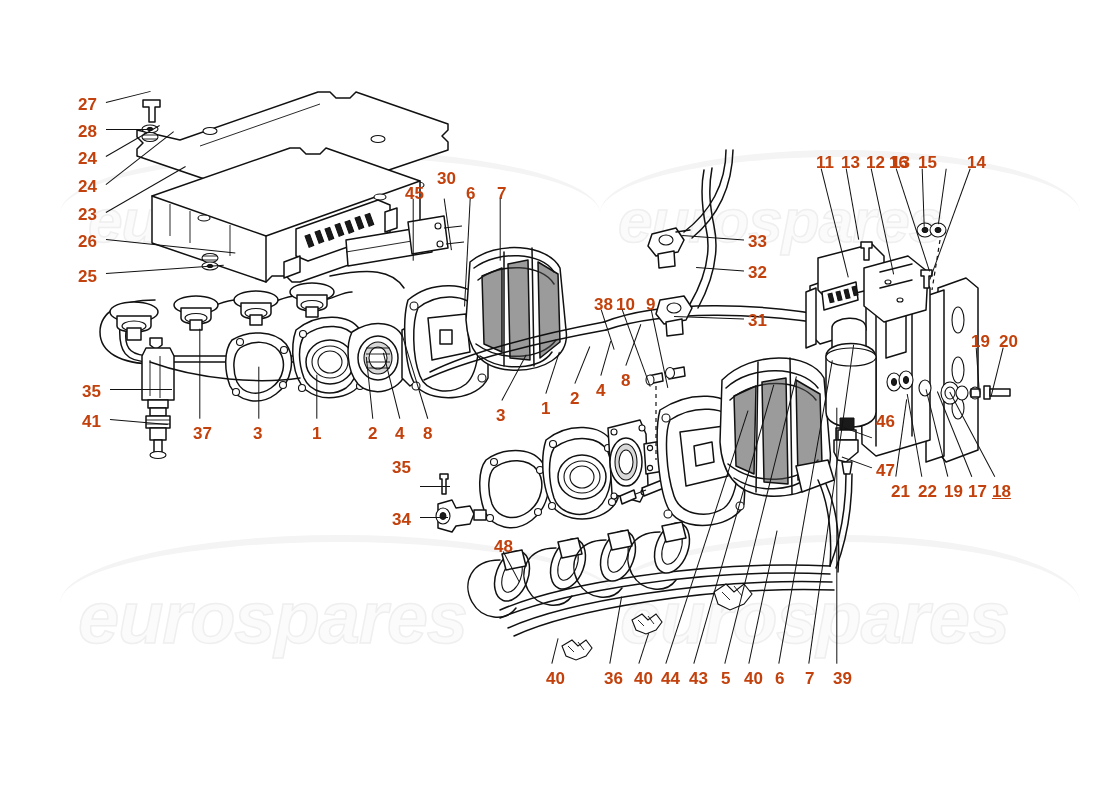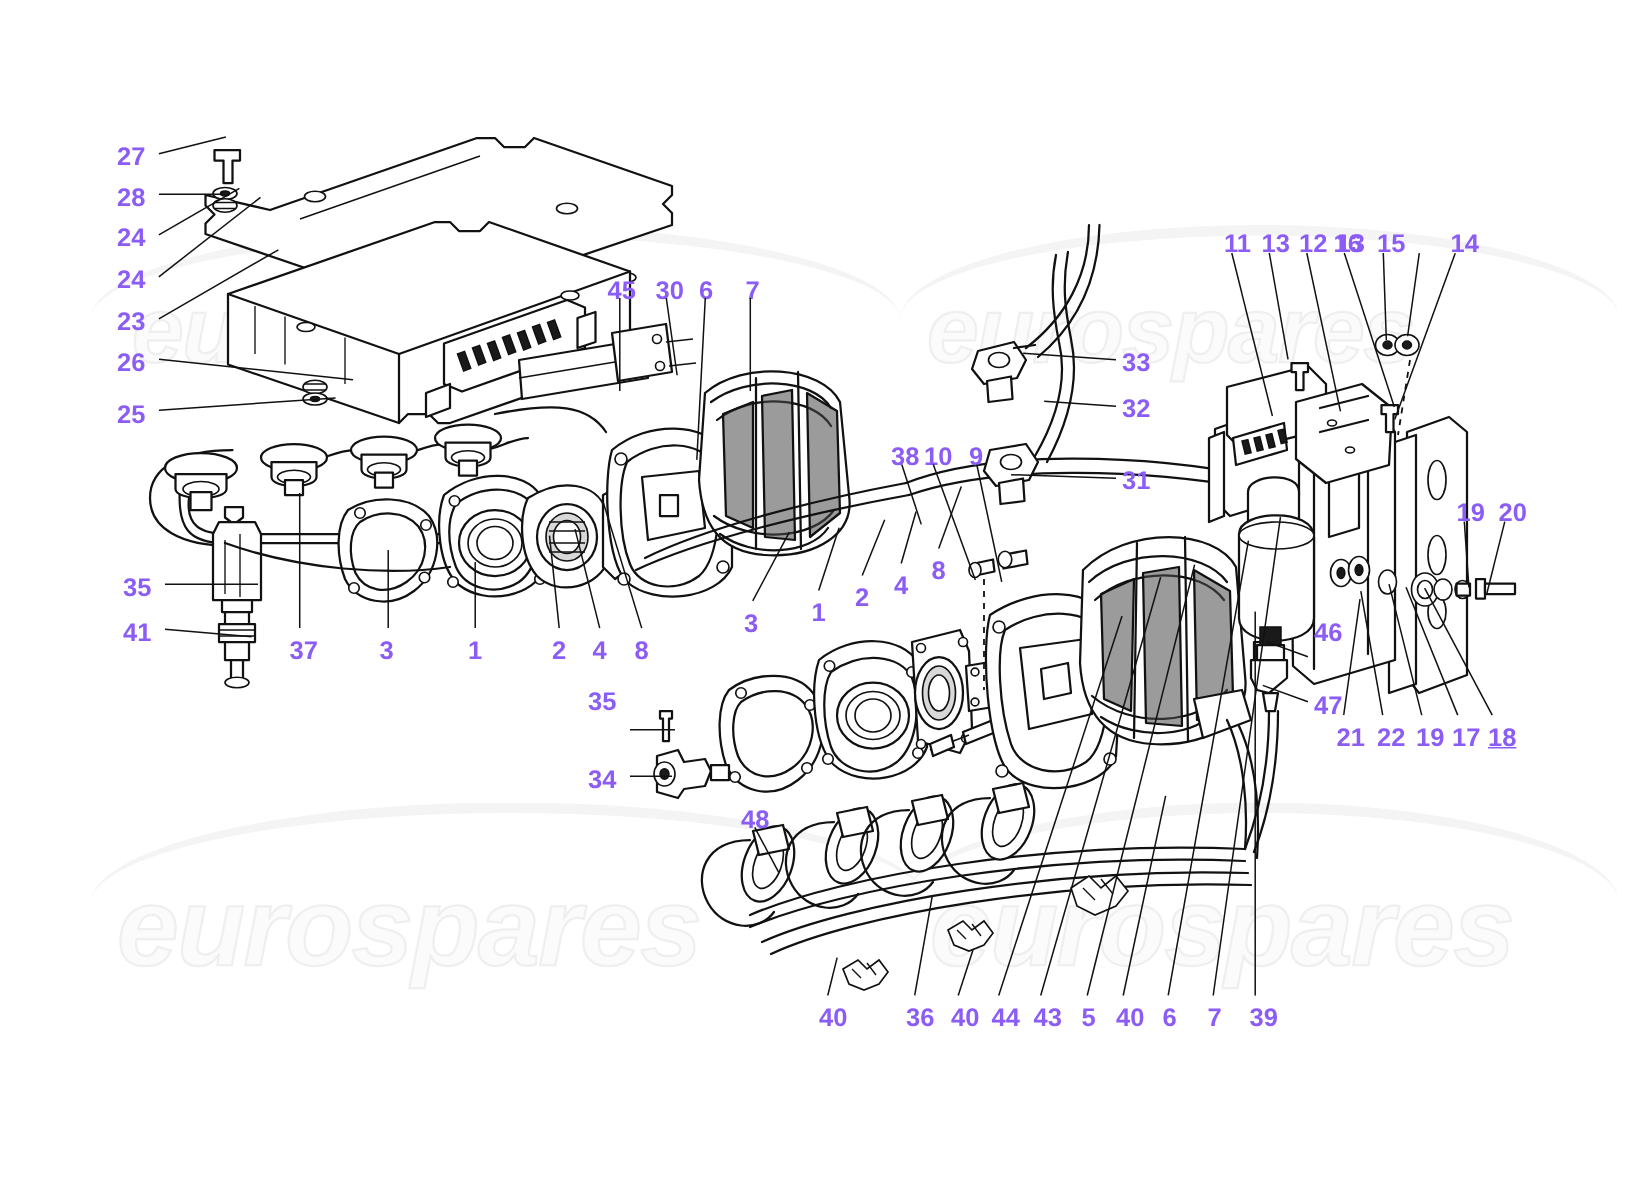--- a/index.html
+++ b/index.html
@@ -15,21 +15,21 @@
       user-select:none;white-space:nowrap;}
   .wm.top{font-size:62px;top:185px;left:88px;}
   .wm.top2{font-size:62px;top:185px;left:618px;}
   .wm.bottom{font-size:74px;top:575px;left:78px;}
   .wm.bottom2{font-size:74px;top:575px;left:620px;}
   .swoosh{position:absolute;border-top:7px solid #f4f4f4;border-radius:50%;
           width:520px;height:130px;border-left:none;border-right:none;border-bottom:none;}
 
   
   .lbl{position:absolute;font-family:"Liberation Sans",sans-serif;
-       font-weight:700;font-size:17px;color:#8b5cf6;line-height:1;
+       font-weight:700;font-size:17px;color:#c2410c;line-height:1;
        white-space:nowrap;}
   .lead{position:absolute;background:#111;height:1.4px;transform-origin:0 50%;}
 
   
   svg.art{position:absolute;left:0;top:0;width:1100px;height:800px;}
   .ln{fill:none;stroke:#111;stroke-width:1.5;stroke-linejoin:round;stroke-linecap:round;}
   .ln2{fill:none;stroke:#111;stroke-width:1.1;}
   .thin{fill:none;stroke:#111;stroke-width:0.9;}
   .fillw{fill:#fff;stroke:#111;stroke-width:1.5;stroke-linejoin:round;}
   .fillw2{fill:#fff;stroke:#111;stroke-width:1.1;}
@@ -507,21 +507,21 @@
       <div class="lbl" style="left: 78px; top: 233px;">26</div>
       <div class="lead" style="left: 106px; top: 239px; width: 130px; transform: rotate(6deg);"></div>
       <div class="lbl" style="left: 78px; top: 268px;">25</div>
       <div class="lead" style="left: 106px; top: 273px; width: 118px; transform: rotate(-4deg);"></div>
       <div class="lbl" style="left: 82px; top: 383px;">35</div>
       <div class="lead" style="left: 110px; top: 389px; width: 62px; transform: rotate(0deg);"></div>
       <div class="lbl" style="left: 82px; top: 413px;">41</div>
       <div class="lead" style="left: 110px; top: 419px; width: 58px; transform: rotate(5deg);"></div>
       <div class="lbl" style="left: 405px; top: 185px;">45</div>
       <div class="lead" style="left: 413px; top: 198px; width: 62px; transform: rotate(90deg);"></div>
-      <div class="lbl" style="left: 437px; top: 185px;">30</div>
+      <div class="lbl" style="left: 437px; top: 170px;">30</div>
       <div class="lead" style="left: 444px; top: 198px; width: 52px; transform: rotate(82deg);"></div>
       <div class="lbl" style="left: 466px; top: 185px;">6</div>
       <div class="lead" style="left: 470px; top: 198px; width: 108px; transform: rotate(93deg);"></div>
       <div class="lbl" style="left: 497px; top: 185px;">7</div>
       <div class="lead" style="left: 500px; top: 198px; width: 62px; transform: rotate(90deg);"></div>
       <div class="lbl" style="left: 193px; top: 425px;">37</div>
       <div class="lead" style="left: 200px; top: 418px; width: 90px; transform: rotate(-90deg);"></div>
       <div class="lbl" style="left: 253px; top: 425px;">3</div>
       <div class="lead" style="left: 259px; top: 418px; width: 52px; transform: rotate(-90deg);"></div>
       <div class="lbl" style="left: 312px; top: 425px;">1</div>

